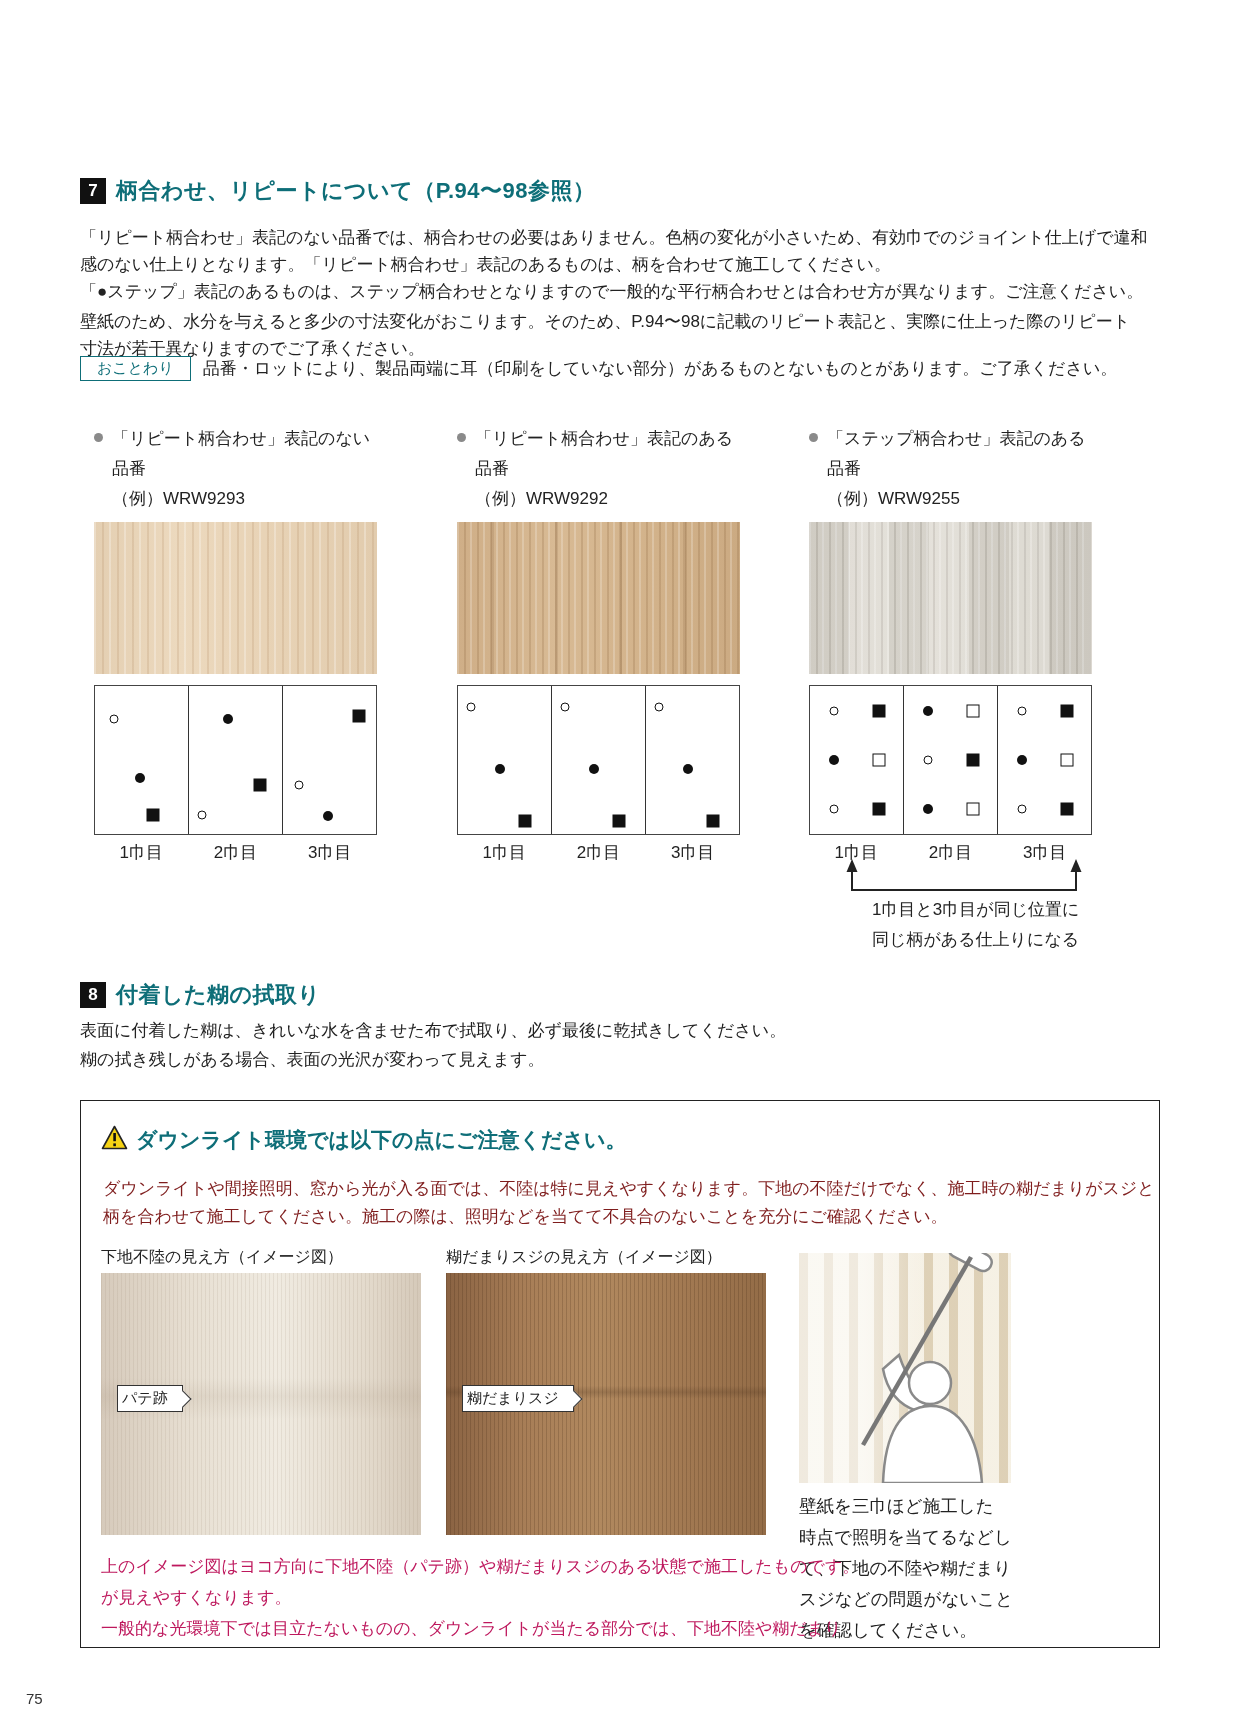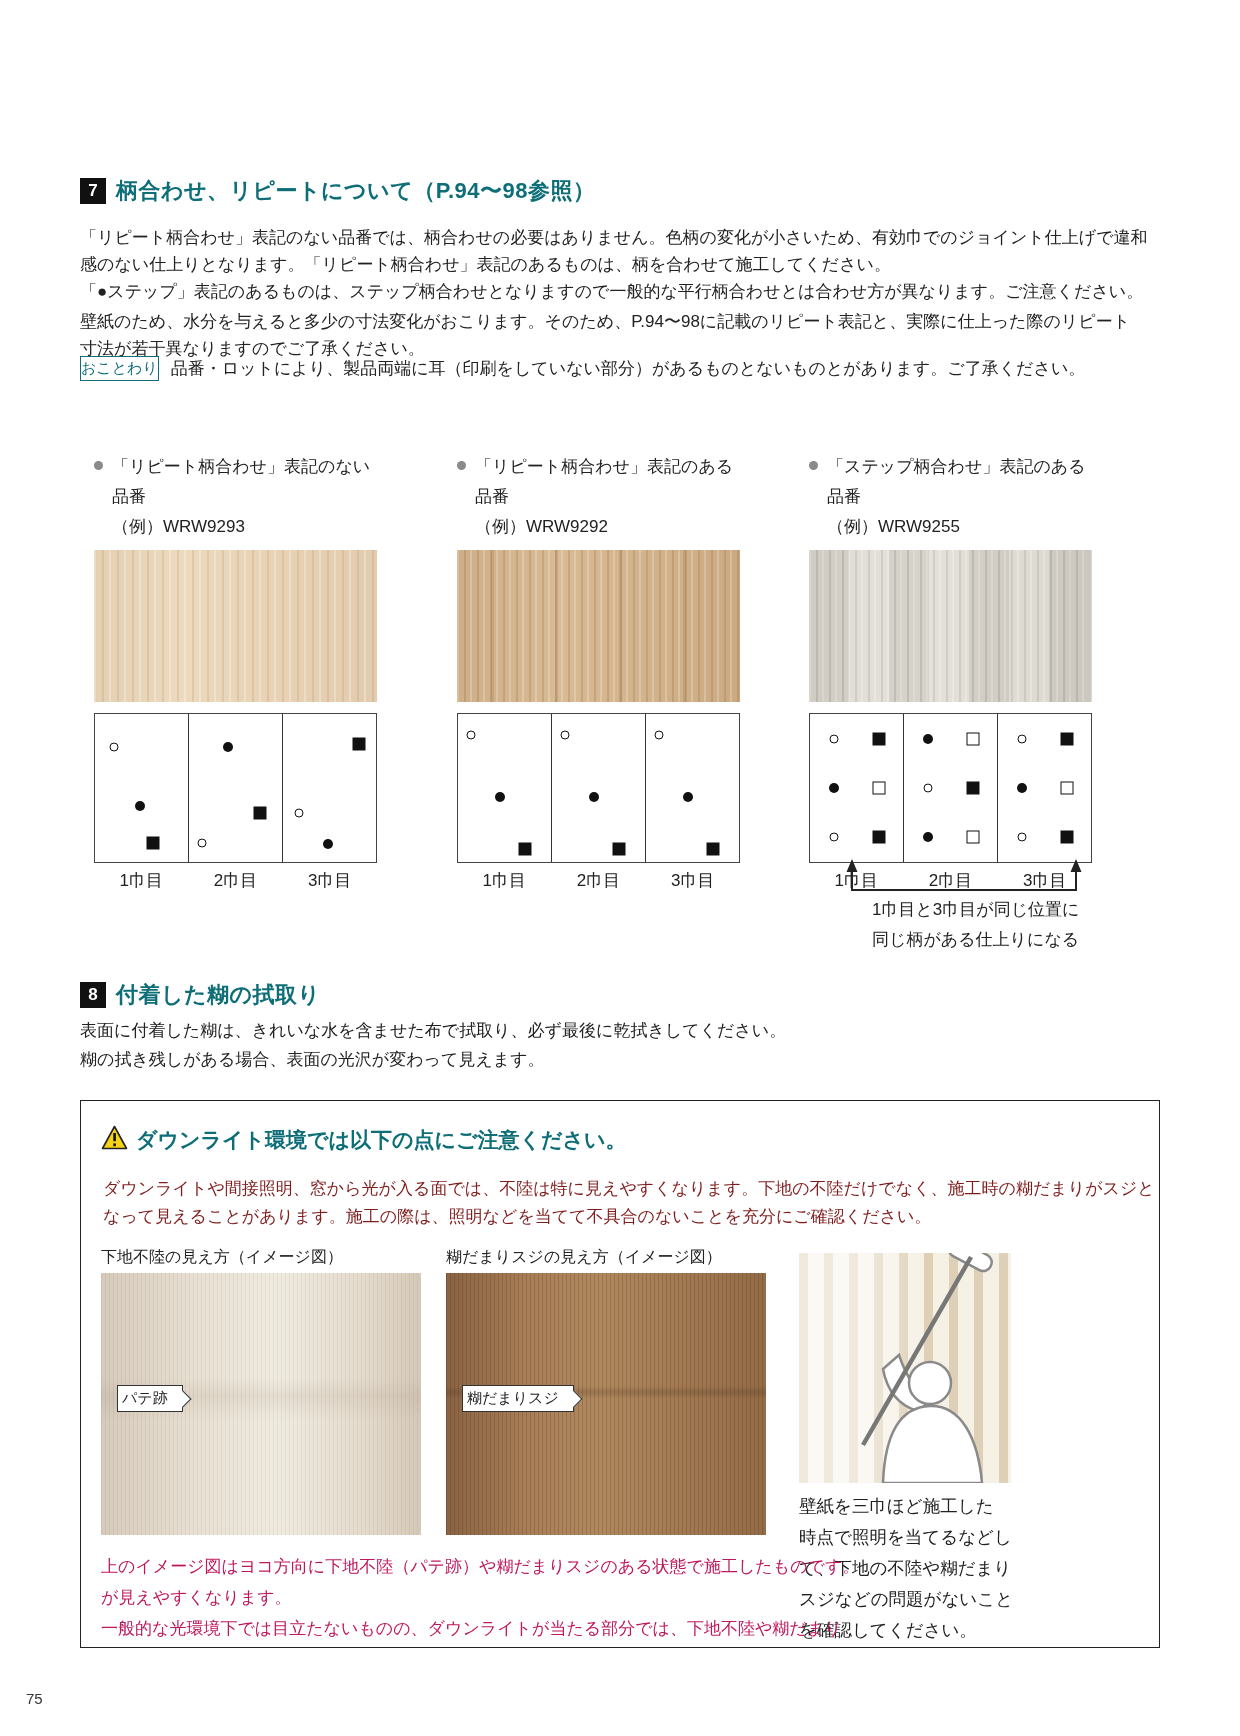--- a/index.html
+++ b/index.html
@@ -10,25 +10,25 @@
   
   .sec-head { position:absolute; display:flex; align-items:center; gap:10px; }
   .sec-num { display:inline-flex; align-items:center; justify-content:center;
              width:26px; height:26px; background:#111; color:#fff; font-weight:bold; font-size:17px; }
   .sec-title { font-size:22px; font-weight:bold; color:#0e6e78; letter-spacing:.5px; }
 
   .bodytext { position:absolute; font-size:17px; line-height:27px; color:#222; white-space:nowrap; }
 
   
   .note-row { position:absolute; display:flex; align-items:center; gap:12px; }
-  .note-label { border:1px solid #0e6e78; color:#0e6e78; font-size:15px; padding:2px 0; white-space:nowrap; }
+  .note-label { border:1px solid #0e6e78; color:#0e6e78; font-size:15px; padding:2px 16px; white-space:nowrap; }
   .note-text { font-size:17px; color:#222; white-space:nowrap; }
 
   
-  .col { position:absolute; width:295px; top:452px;padding-left:12px; }
+  .col { position:absolute; width:295px; top:424px;padding-left:12px; }
   .col-head { font-size:17px; line-height:30px; color:#222; position:relative; padding-left:18px; }
   .bullet { position:absolute; left:0; top:9px; width:9px; height:9px; background:#8a8a8a; border-radius:50%; }
   .col-example { padding-left:18px; }
   .sample { margin-top:8px; height:152px; }
   .tex1 { background:
       repeating-linear-gradient(90deg, rgba(255,255,255,.28) 0 2px, rgba(0,0,0,0) 2px 8px, rgba(174,133,92,.20) 8px 10px, rgba(0,0,0,0) 10px 15px),
       linear-gradient(90deg,#e4cfb2,#ecd9be 30%,#e8d3b6 60%,#e2ccae); }
   .tex2 { background:
       repeating-linear-gradient(90deg, rgba(0,0,0,0) 0 34px, rgba(108,70,35,.14) 34px 37px, rgba(0,0,0,0) 37px 64px),
       repeating-linear-gradient(90deg, rgba(255,255,255,.22) 0 2px, rgba(0,0,0,0) 2px 7px, rgba(120,80,40,.18) 7px 9px, rgba(0,0,0,0) 9px 13px),
@@ -240,21 +240,21 @@
           <path d="M13.5 1.5 L25.5 23.5 H1.5 Z" fill="#f6d314" stroke="#222" stroke-width="1.6" stroke-linejoin="round"></path>
           <rect x="12.3" y="8" width="2.6" height="8.2" fill="#111"></rect>
           <rect x="12.3" y="18.4" width="2.6" height="2.8" fill="#111"></rect>
         </svg>
       </span>
       <span class="warn-title-text">ダウンライト環境では以下の点にご注意ください。</span>
     </div>
 
     <div class="warn-body">
       <div>ダウンライトや間接照明、窓から光が入る面では、不陸は特に見えやすくなります。下地の不陸だけでなく、施工時の糊だまりがスジと</div>
-      <div>なって見えることがあります。施工の際は、照明などを当てて不具合のないことを充分にご確認ください。</div>
+      <div>柄を合わせて施工してください。施工の際は、照明などを当てて不具合のないことを充分にご確認ください。</div>
     </div>
 
     <div class="img-caption" style="left:20px;">下地不陸の見え方（イメージ図）</div>
     <div class="img-caption" style="left:365px;">糊だまりスジの見え方（イメージ図）</div>
 
     <div class="wimg texA" style="left:20px;">
       <div class="callout">パテ跡</div>
     </div>
     <div class="wimg texB" style="left:365px;">
       <div class="callout">糊だまりスジ</div>

